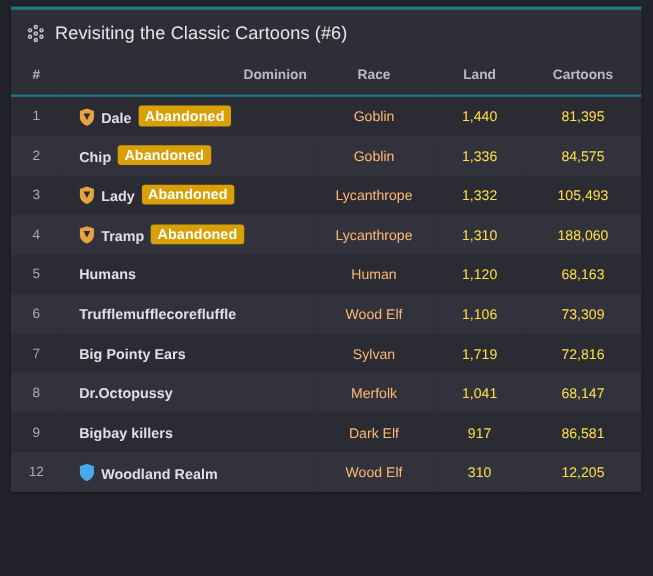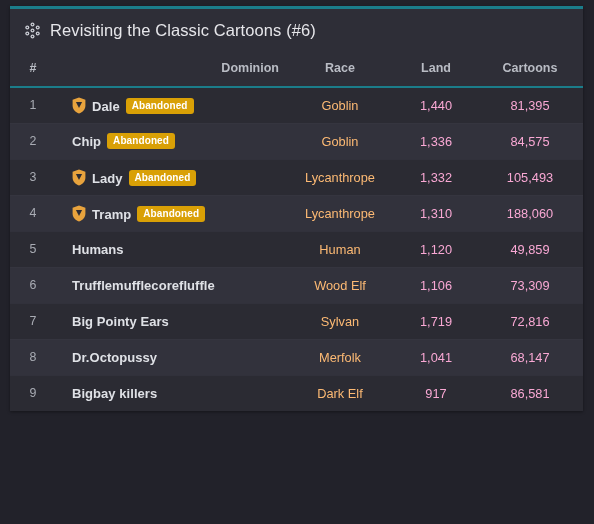--- a/index.html
+++ b/index.html
@@ -98,29 +98,29 @@
   .dom-name {
     color: #dfe1e6;
     font-size: 13px;
     font-weight: bold;
     letter-spacing: 0.05px;
   }
   .badge {
     display: inline-block;
     background: #d9a006;
     color: #ffffff;
-    font-size: 10px;
+    font-size: 13px;
     font-weight: bold;
     padding: 2.5px 6px 3px 6px;
     border-radius: 3px;
     line-height: 1;
     letter-spacing: 0.1px;
   }
   td.col-race { color: #fdba74; }
-  td.col-land, td.col-nw { color: #f9a8d4; }
+  td.col-land, td.col-nw { color: #fde047; }
 
   .ic { display: inline-block; flex: 0 0 auto; line-height: 0; }
   .ic svg { display: block; }
 </style>
 </head>
 <body>
 
 <div id="app">
   <div class="card">
 
@@ -229,21 +229,21 @@
           </tr>
           <tr class="odd">
             <td class="col-num">5</td>
             <td class="col-dom">
               <div class="dom-cell">
                 <span class="dom-name">Humans</span>
               </div>
             </td>
             <td class="col-race">Human</td>
             <td class="col-land">1,120</td>
-            <td class="col-nw">49,859</td>
+            <td class="col-nw">68,163</td>
           </tr>
           <tr class="even">
             <td class="col-num">6</td>
             <td class="col-dom">
               <div class="dom-cell">
                 <span class="dom-name">Trufflemufflecorefluffle</span>
               </div>
             </td>
             <td class="col-race">Wood Elf</td>
             <td class="col-land">1,106</td>
@@ -275,17 +275,33 @@
             <td class="col-num">9</td>
             <td class="col-dom">
               <div class="dom-cell">
                 <span class="dom-name">Bigbay killers</span>
               </div>
             </td>
             <td class="col-race">Dark Elf</td>
             <td class="col-land">917</td>
             <td class="col-nw">86,581</td>
           </tr>
+          <tr class="even">
+            <td class="col-num">12</td>
+            <td class="col-dom">
+              <div class="dom-cell">
+                <span class="ic">
+                  <svg width="14" height="17" viewBox="0 0 14 17">
+                    <path d="M7 0.6 L13.4 2.8 L13.4 8.4 C13.4 12.4 10.6 15.2 7 16.4 C3.4 15.2 0.6 12.4 0.6 8.4 L0.6 2.8 Z" fill="#4aa9e8"></path>
+                  </svg>
+                </span>
+                <span class="dom-name">Woodland Realm</span>
+              </div>
+            </td>
+            <td class="col-race">Wood Elf</td>
+            <td class="col-land">310</td>
+            <td class="col-nw">12,205</td>
+          </tr>
         </tbody>
     </table>
 
   </div>
 </div>
 
 </body></html>

